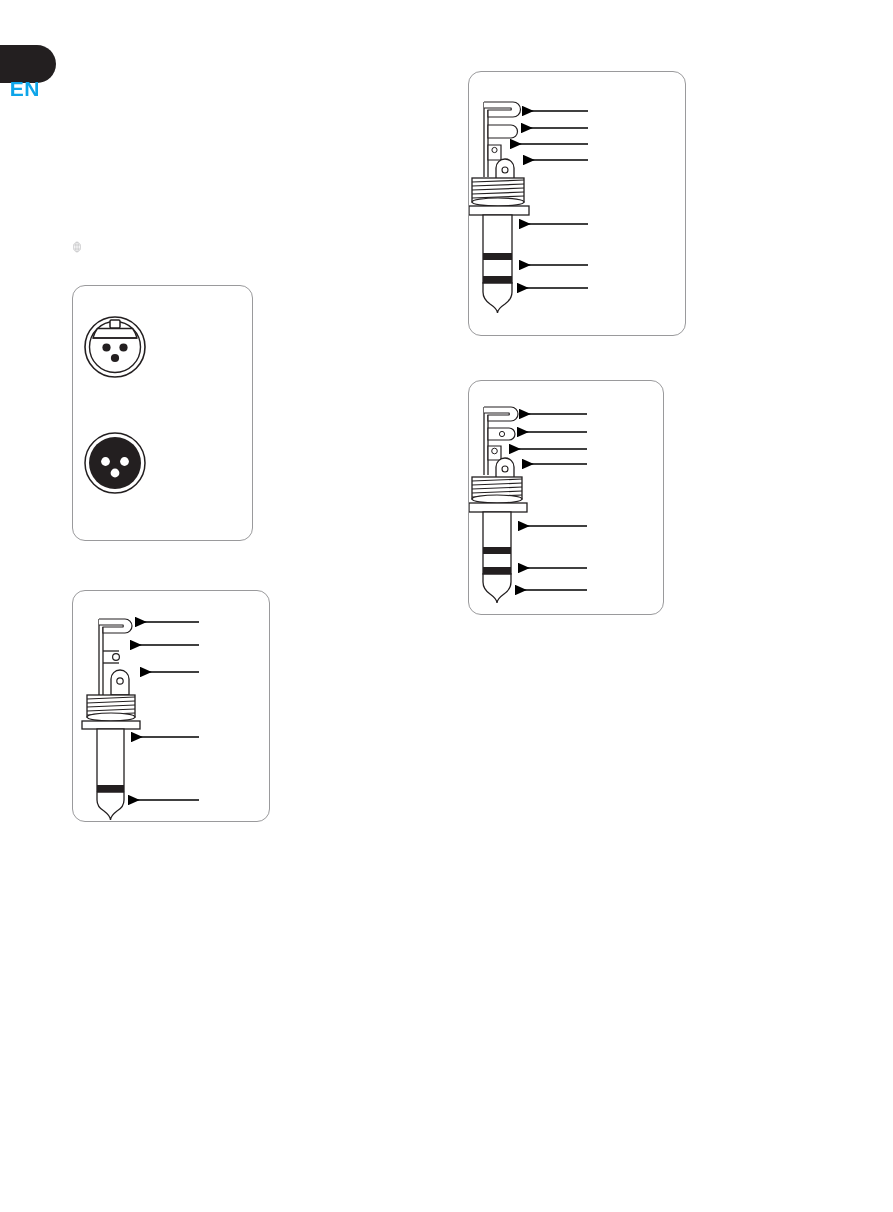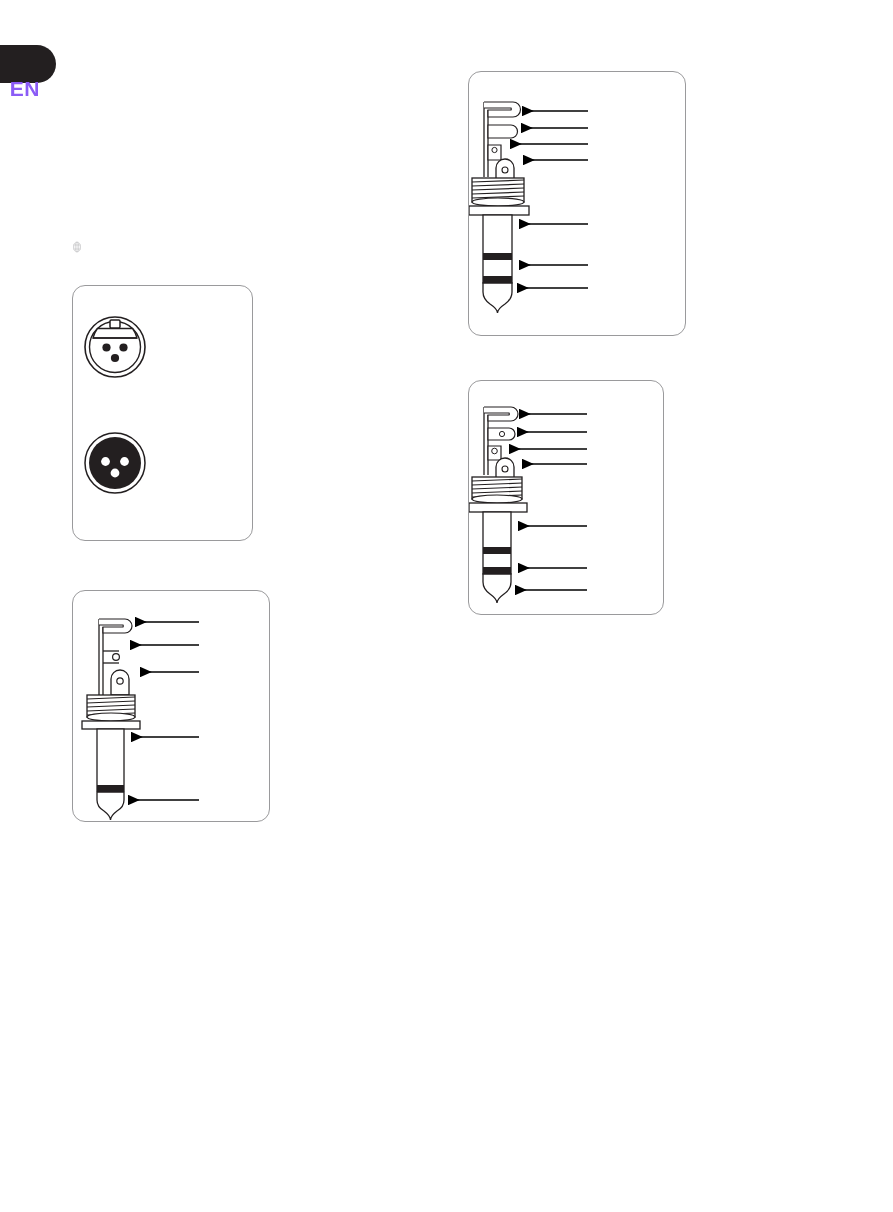--- a/index.html
+++ b/index.html
@@ -26,21 +26,21 @@
     height: 38px;
     background: #231f20;
     border-radius: 19px;
     display: flex;
     align-items: center;
     justify-content: flex-end;
     box-sizing: border-box;
     padding-right: 16px;
   }
   #lang-badge .lang-text {
-    color: #8b5cf6;
+    color: #0ea5e9;
     font-size: 21px;
     font-weight: bold;
     letter-spacing: 0.5px;
     line-height: 1;
     font-family: "Liberation Sans", sans-serif;
     margin-top: 48px;
   }
 
   
   .panel {

